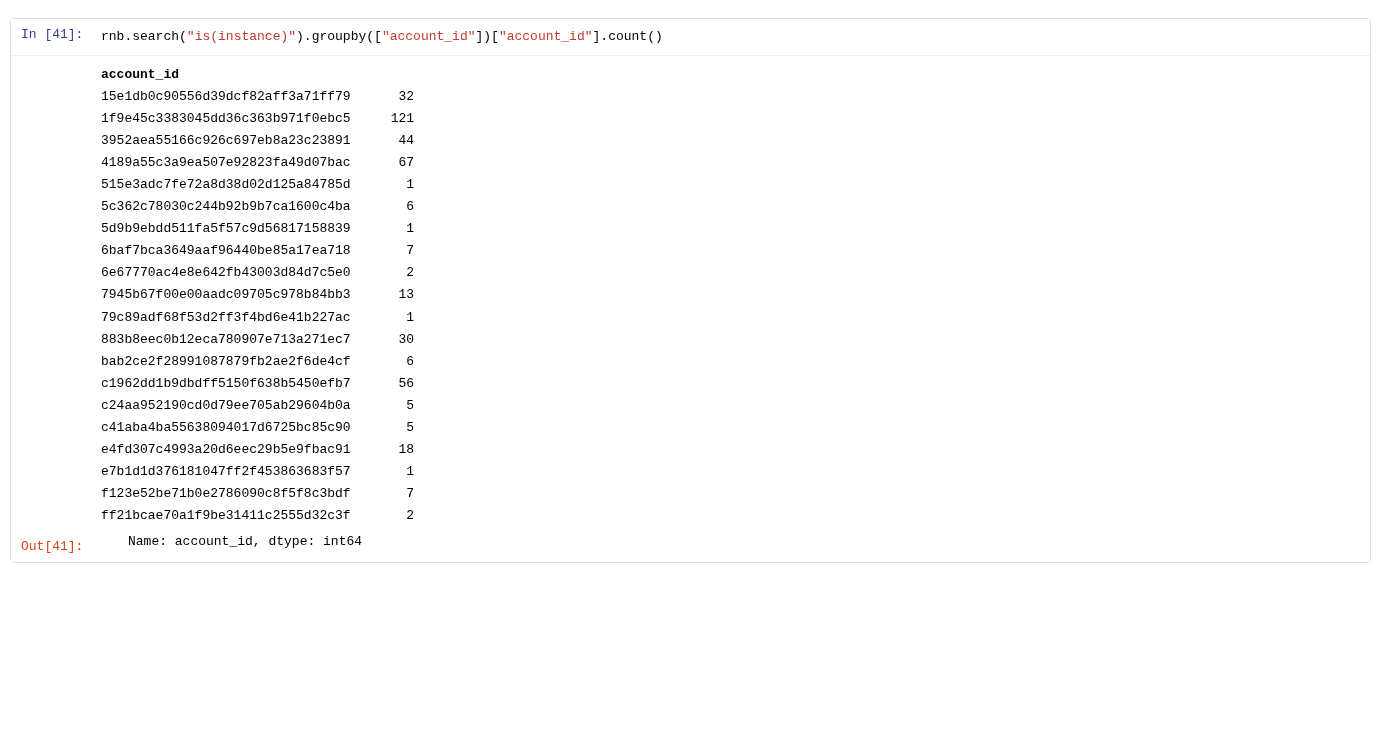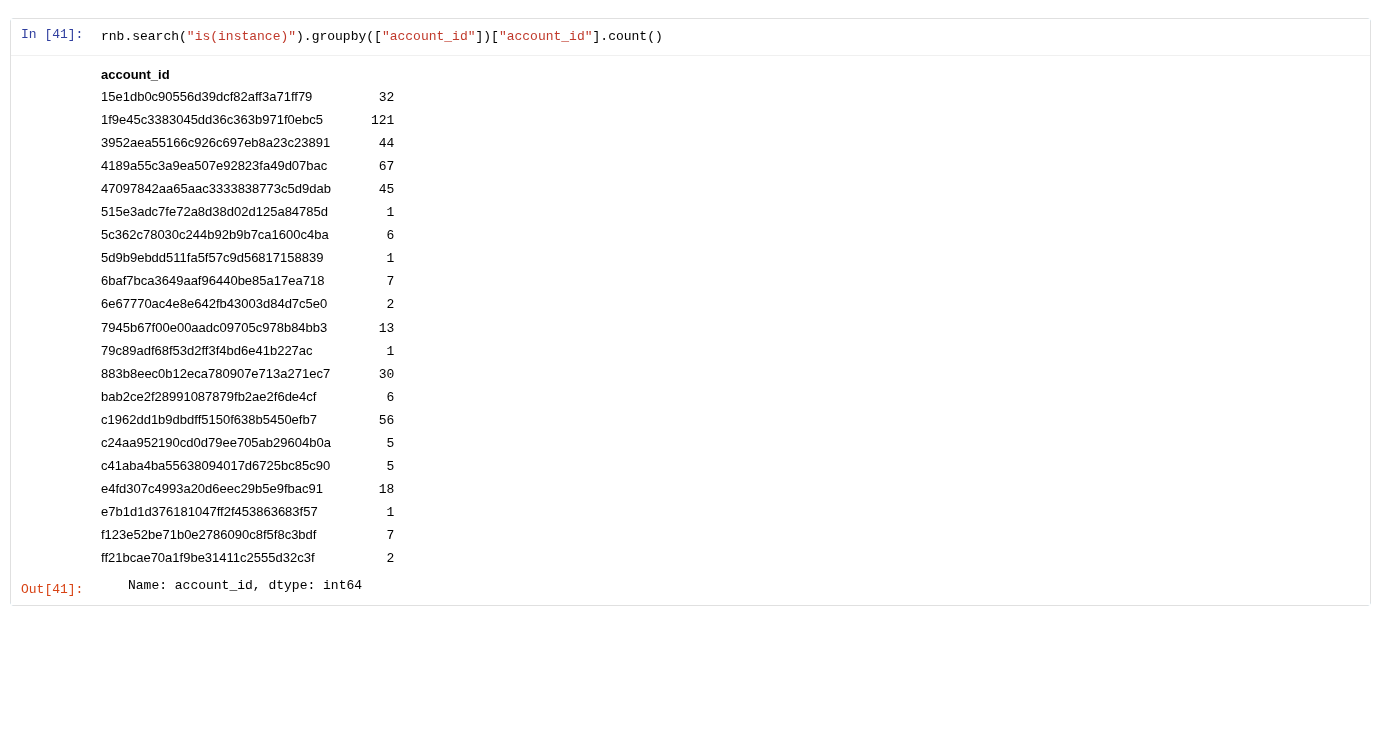--- a/index.html
+++ b/index.html
@@ -85,21 +85,21 @@
     }
 
     .output-row {
       display: table-row;
       margin-left: 20px;
     }
 
     .output-cell-id {
       display: table-cell;
       padding-right: 40px;
-      font-family: Liberation Sans, sans-serif;
+      font-family: Liberation Mono, monospace;
       font-size: 13px;
       color: #000000;
     }
 
     .output-cell-count {
       display: table-cell;
       text-align: right;
       font-family: 'Courier New', Courier, monospace;
       font-size: 13px;
       color: #000000;
@@ -142,24 +142,20 @@
             </div>
             <div class="output-row">
               <div class="output-cell-id">3952aea55166c926c697eb8a23c23891</div>
               <div class="output-cell-count">44</div>
             </div>
             <div class="output-row">
               <div class="output-cell-id">4189a55c3a9ea507e92823fa49d07bac</div>
               <div class="output-cell-count">67</div>
             </div>
             <div class="output-row">
-              <div class="output-cell-id">47097842aa65aac3333838773c5d9dab</div>
-              <div class="output-cell-count">45</div>
-            </div>
-            <div class="output-row">
               <div class="output-cell-id">515e3adc7fe72a8d38d02d125a84785d</div>
               <div class="output-cell-count">1</div>
             </div>
             <div class="output-row">
               <div class="output-cell-id">5c362c78030c244b92b9b7ca1600c4ba</div>
               <div class="output-cell-count">6</div>
             </div>
             <div class="output-row">
               <div class="output-cell-id">5d9b9ebdd511fa5f57c9d56817158839</div>
               <div class="output-cell-count">1</div>

